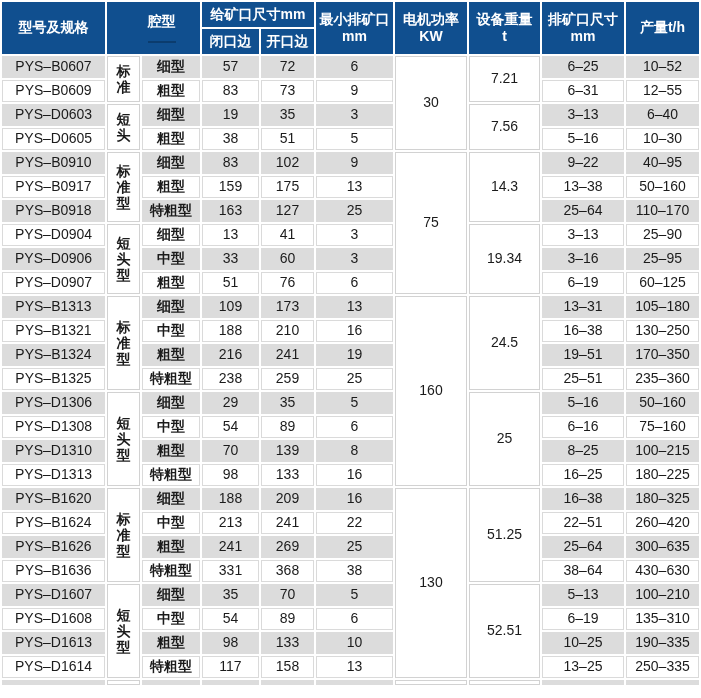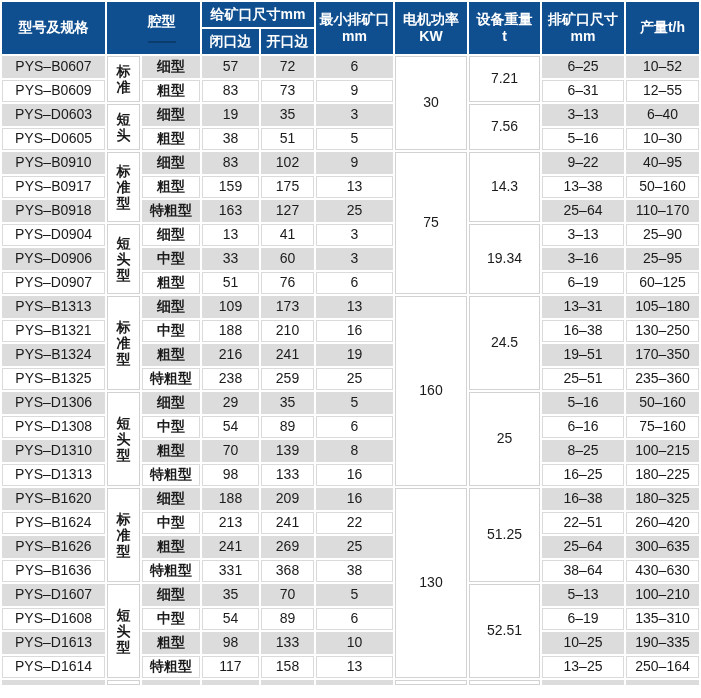--- a/index.html
+++ b/index.html
@@ -336,21 +336,21 @@
       <td>10–25</td>
       <td>190–335</td>
     </tr>
     <tr class="w">
       <td>PYS–D1614</td>
       <td class="type">特粗型</td>
       <td>117</td>
       <td>158</td>
       <td>13</td>
       <td>13–25</td>
-      <td>250–164</td>
+      <td>250–335</td>
     </tr>
 
     <tr class="g partial">
       <td></td>
       <td class="merged"></td>
       <td></td>
       <td></td>
       <td></td>
       <td></td>
       <td class="merged"></td>

